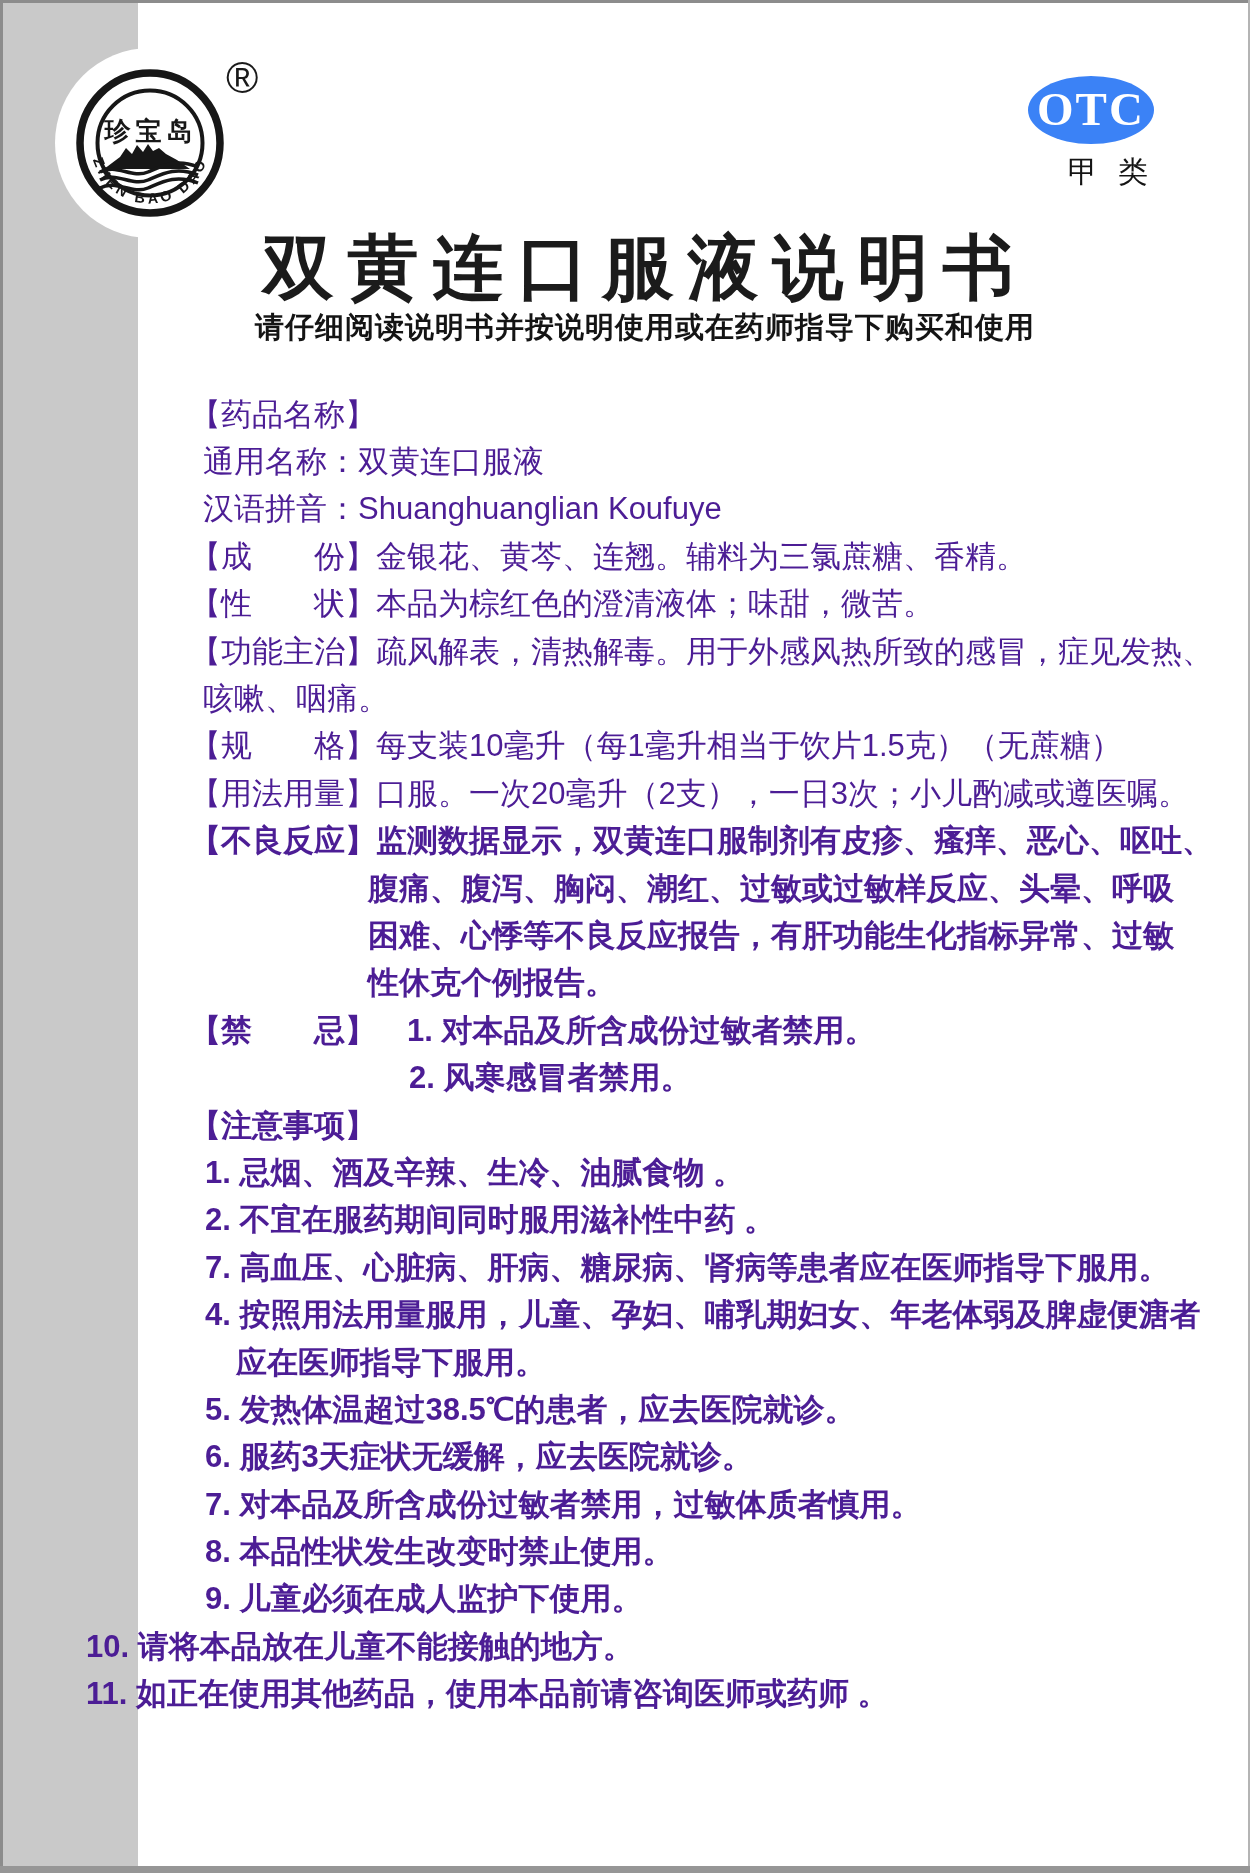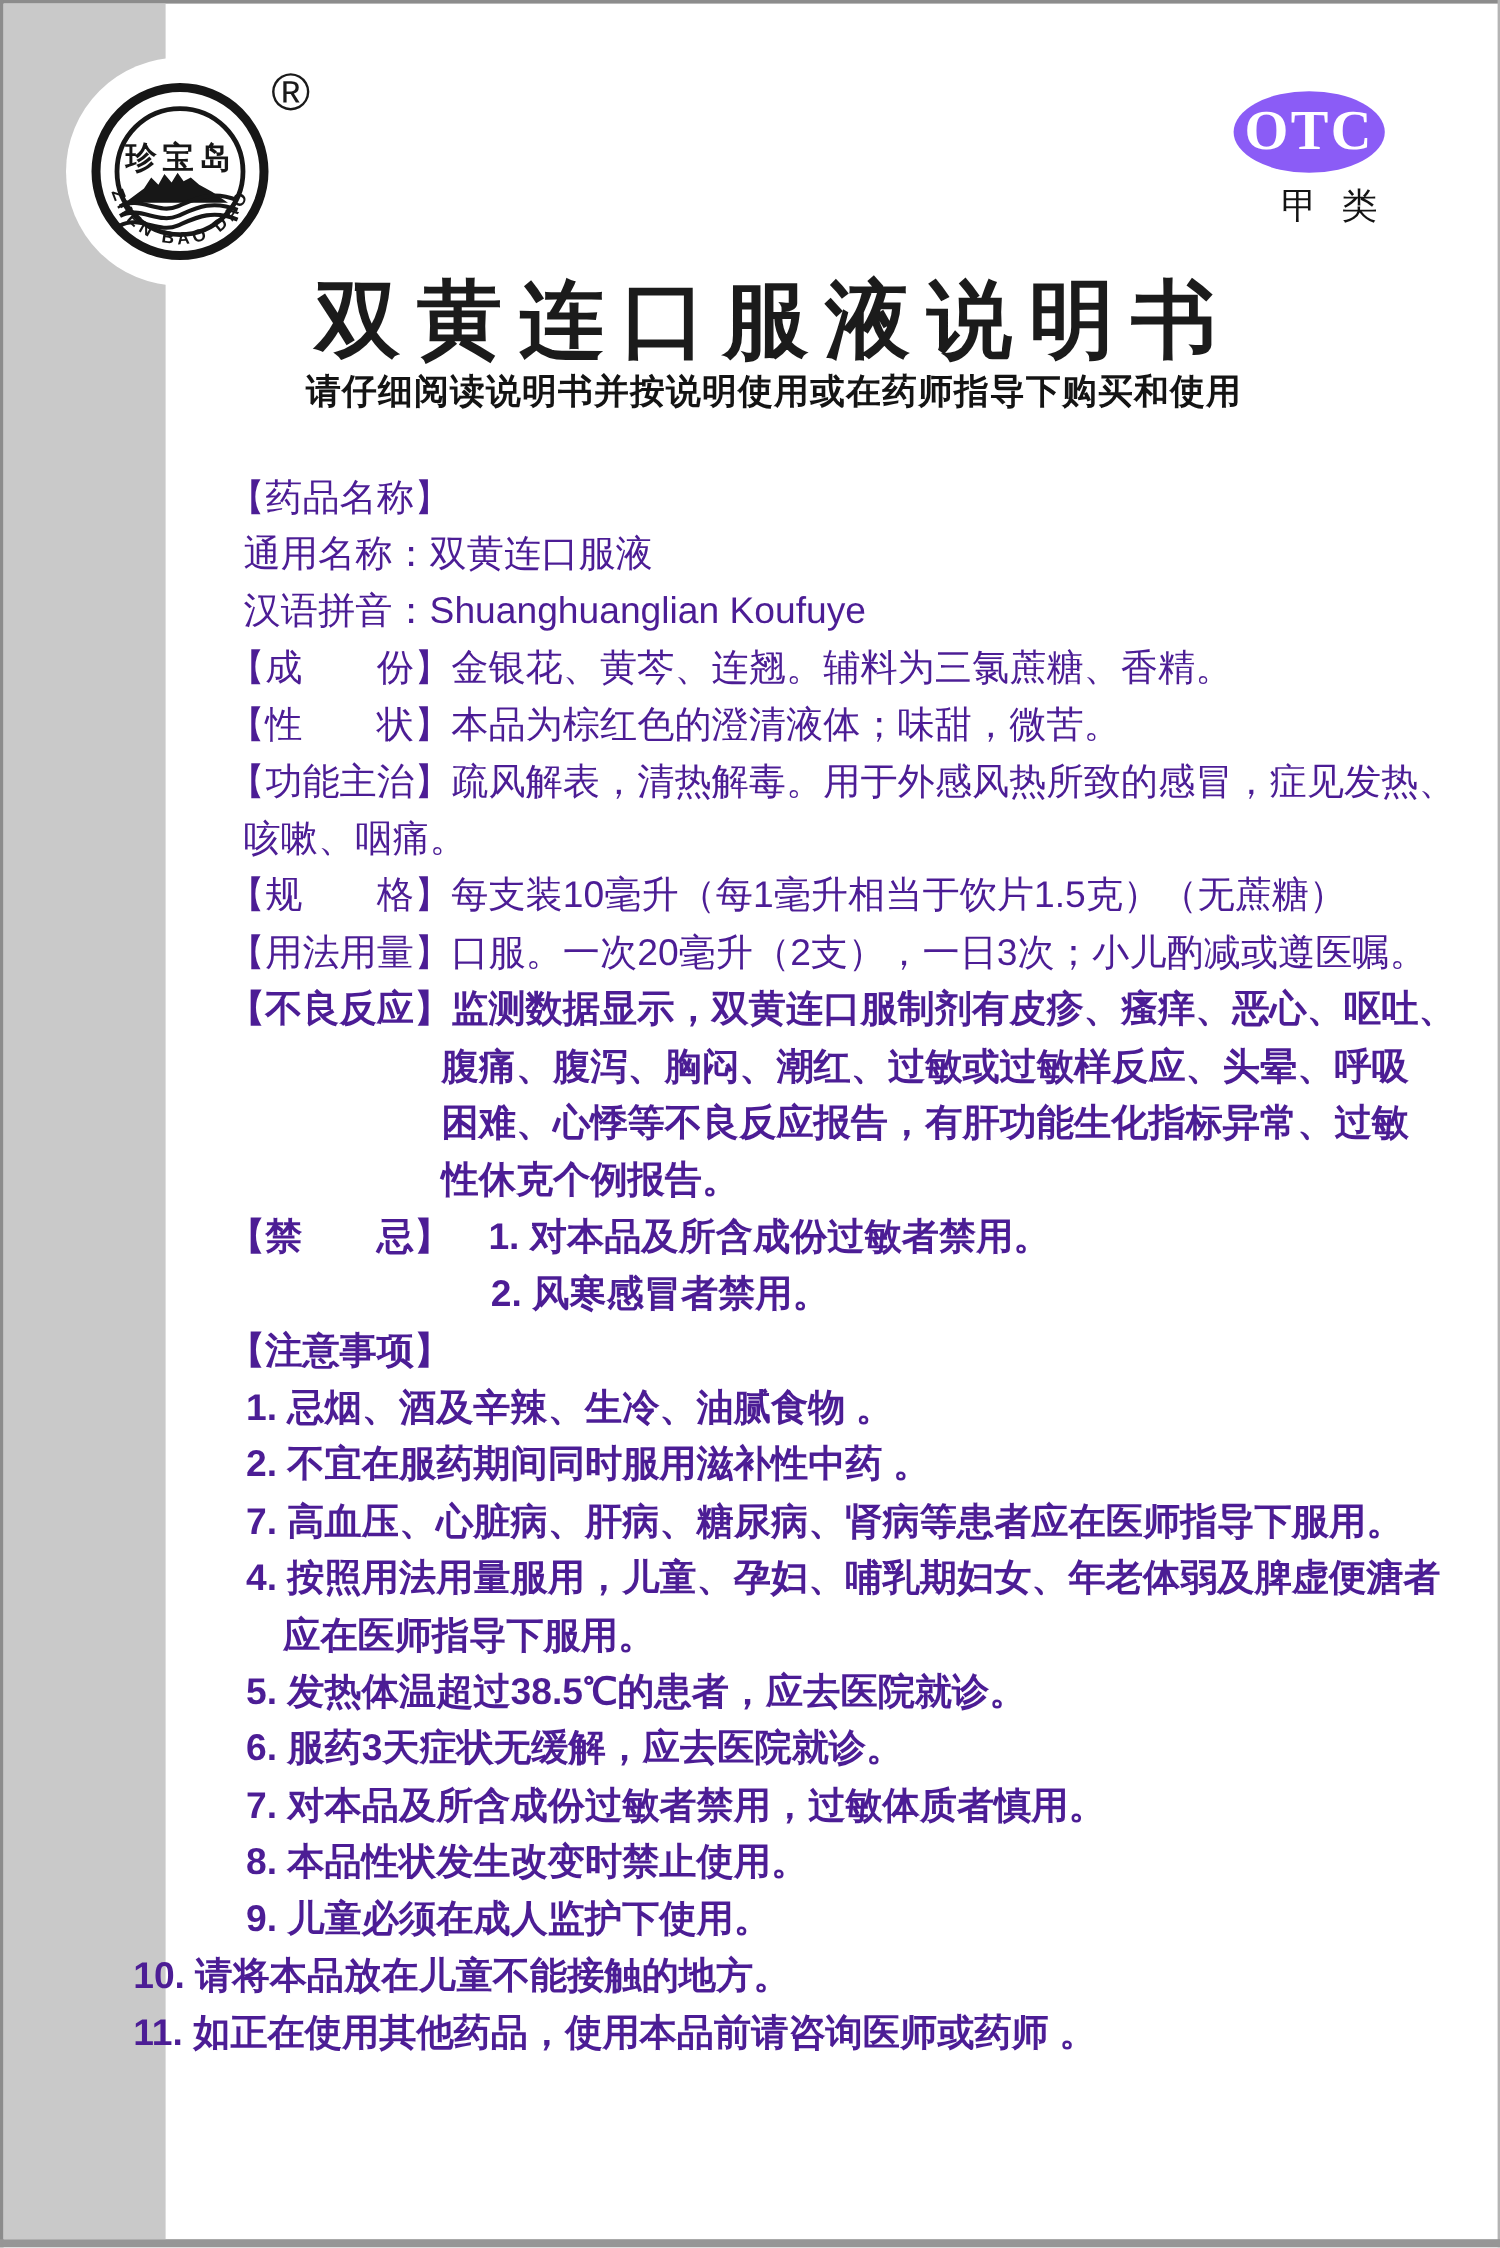--- a/index.html
+++ b/index.html
@@ -24,21 +24,21 @@
   .brand-logo { position:absolute; left:50px; top:43px; width:196px; height:196px; }
   .reg-mark {
     position:absolute; left:226px; top:56px;
     font-size:44px; line-height:44px; font-weight:400; color:#1a1a1a;
     font-family:"Liberation Sans", sans-serif;
   }
 
   
   .otc-oval {
     position:absolute; left:1028px; top:76px; width:126px; height:68px;
-    background:#8b5cf6; border-radius:50%;
+    background:#3b82f6; border-radius:50%;
     text-align:center;
   }
   .otc-oval .otc-text {
     font-family:"Liberation Serif", serif;
     font-weight:700; font-size:47px; line-height:66px;
     color:#ffffff; letter-spacing:2px;
   }
   .otc-class {
     position:absolute; left:1028px; top:152px; width:126px;
     text-align:right; font-size:30px; font-weight:400; letter-spacing:6px;
@@ -66,21 +66,21 @@
     height:47.4px; display:flex; align-items:center;
     font-size:31px; white-space:nowrap; color:#4c1d95;
   }
   .bold { font-weight:700; }
   .ind-a    { padding-left:190px; }  
   .ind-b    { padding-left:203px; }  
   .ind-hang { padding-left:368px; }  
   .ind-n2   { padding-left:390px;margin-left:19px; }  
   .ind-num  { padding-left:205px; }  
   .ind-cont { padding-left:236px; }  
-  .ind-n10  { padding-left:111px; }  
+  .ind-n10  { padding-left:86px; }  
 </style>
 </head>
 <body>
 
 <div class="page">
 
   <div class="frame-top"></div>
   <div class="frame-left"></div>
   <div class="frame-right"></div>
   <div class="frame-bottom"></div>

